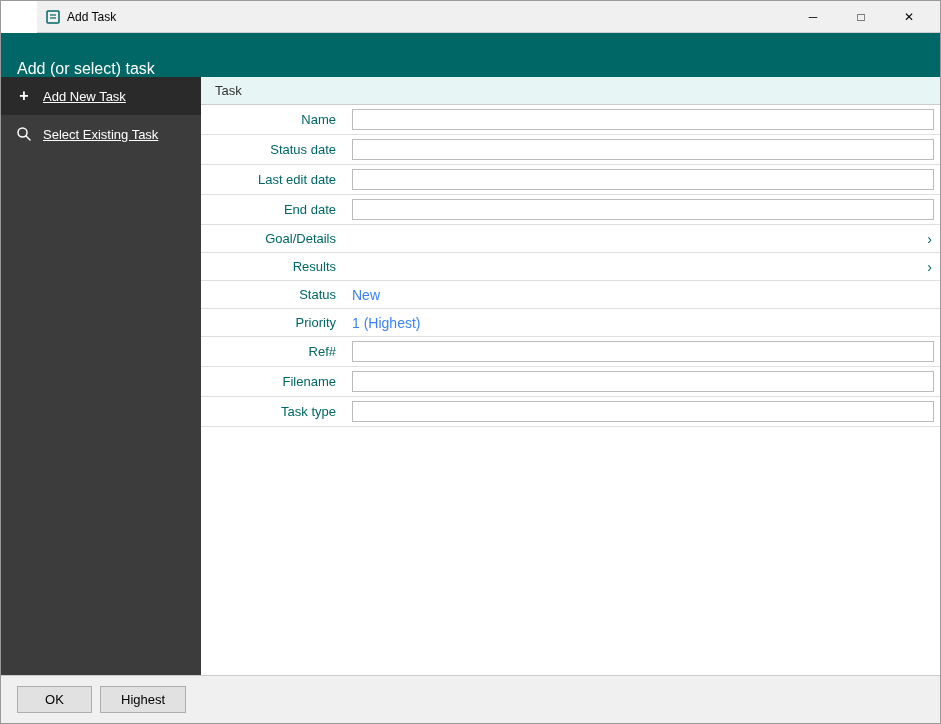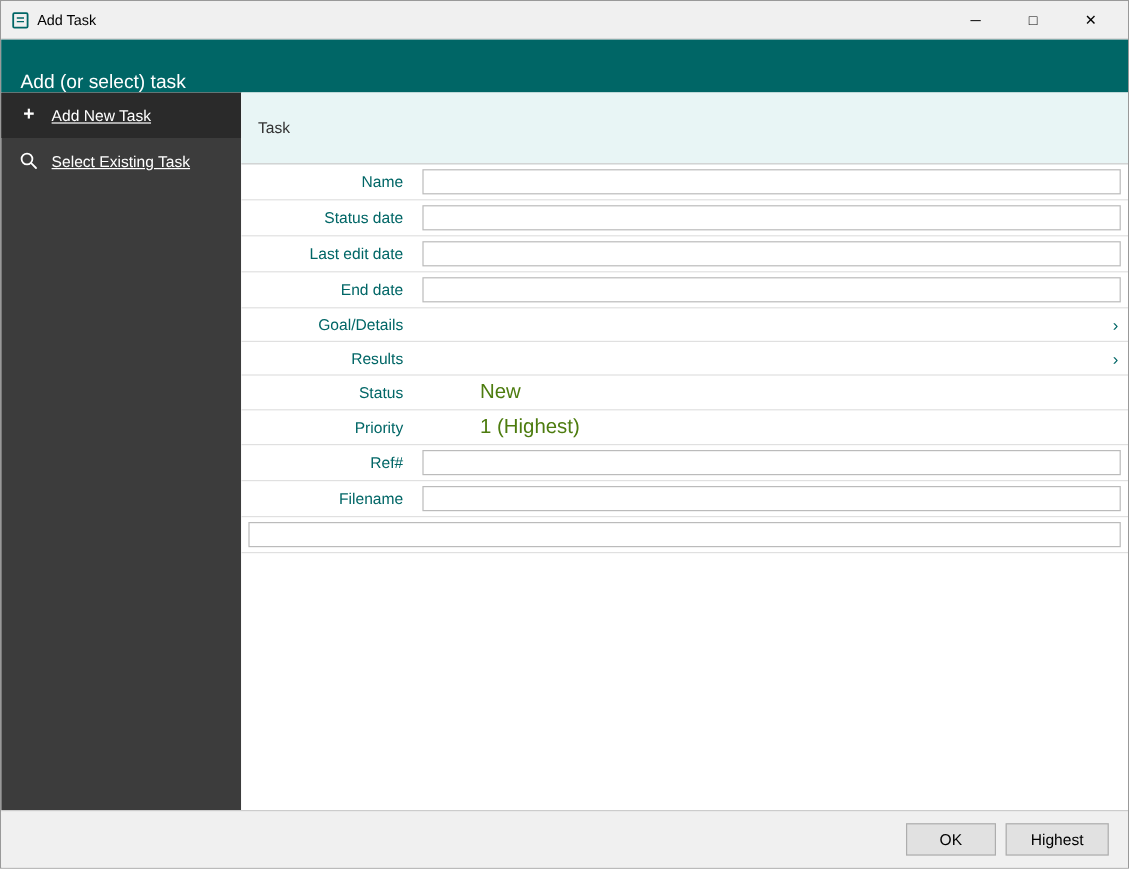--- a/index.html
+++ b/index.html
@@ -31,20 +31,21 @@
     }
 
     .title-bar {
       background: #f0f0f0;
       height: 32px;
       display: flex;
       align-items: center;
       padding: 0 8px;
       border-bottom: 1px solid #ccc;
       user-select: none;
+      margin-left: 36px;
     }
 
     .title-bar-icon {
       width: 16px;
       height: 16px;
       margin-right: 6px;
       display: flex;
       align-items: center;
       justify-content: center;
     }
@@ -140,21 +141,21 @@
     .content-area {
       flex: 1;
       background: #ffffff;
       display: flex;
       flex-direction: column;
       overflow: hidden;
     }
 
     .content-header {
       background: #e8f5f5;
-      padding: 22px 14px;
+      padding: 6px 14px;
       border-bottom: 1px solid #ccc;
     }
 
     .content-header-label {
       color: #333;
       font-size: 13px;
     }
 
     .form-area {
       flex: 1;
@@ -193,43 +194,41 @@
     .form-input {
       width: 100%;
       border: 1px solid #bbb;
       padding: 2px 4px;
       font-size: 13px;
       outline: none;
       background: #fff;
     }
 
     .form-text {
-      font-size: 17px;
-      color: #4d7c0f;
-      margin-left: 48px;
+      font-size: 14px;
+      color: #3b82f6;
     }
 
     .form-chevron {
       position: absolute;
       right: 8px;
       color: #006666;
       font-size: 14px;
     }
 
     .form-value-expandable {
       cursor: pointer;
     }
 
     .bottom-bar {
       height: 48px;
       background: #f0f0f0;
       border-top: 1px solid #ccc;
       display: flex;
       align-items: center;
-      justify-content: flex-end;
       padding: 0 16px;
       gap: 8px;
     }
 
     .btn {
       padding: 5px 20px;
       border: 1px solid #adadad;
       background: #e1e1e1;
       cursor: pointer;
       font-size: 13px;
@@ -353,20 +352,21 @@
         </div>
 
         <div class="form-row">
           <div class="form-label">Filename</div>
           <div class="form-value">
             <input class="form-input" type="text" value="" style="">
           </div>
         </div>
 
         <div class="form-row">
+          <div class="form-label">Task type</div>
           <div class="form-value">
             <input class="form-input" type="text" value="" style="">
           </div>
         </div>
 
       </div>
     </div>
   </div>
 
   <div class="bottom-bar">

